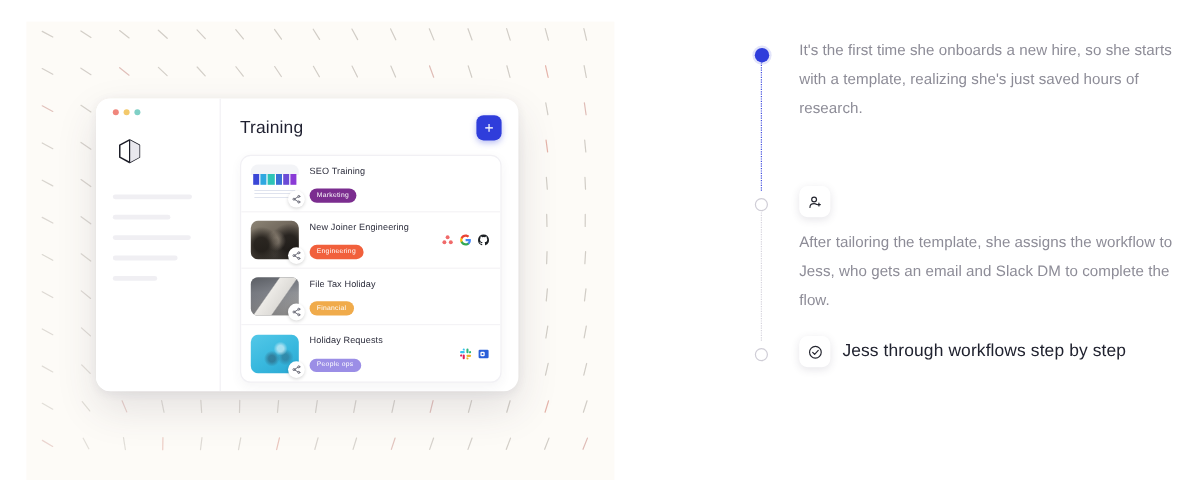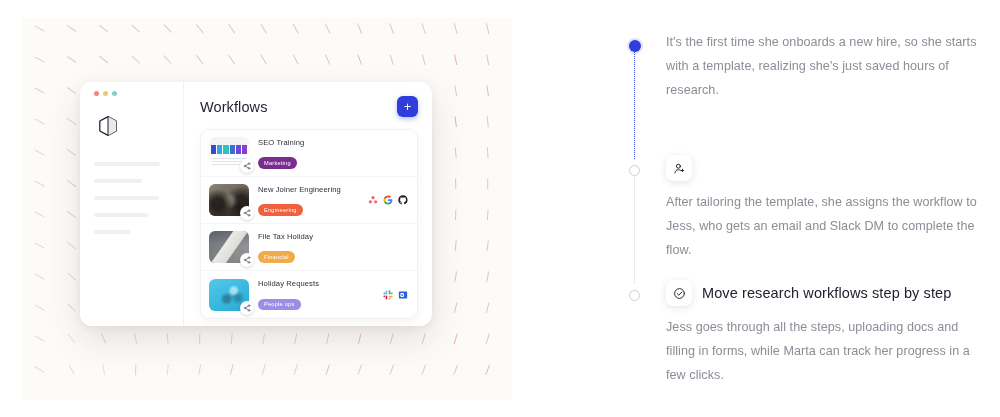--- a/index.html
+++ b/index.html
@@ -531,21 +531,21 @@
         </div>
         <div class="skel" style="width:86%"></div>
         <div class="skel" style="width:62%"></div>
         <div class="skel" style="width:84%"></div>
         <div class="skel" style="width:70%"></div>
         <div class="skel" style="width:48%"></div>
       </div>
 
       <div class="mock-main">
         <div class="mock-head">
-          <div class="mock-title">Workflows</div>
+          <div class="mock-title">Training</div>
           <button class="add-btn">+</button>
         </div>
 
         <div class="list-card">
 
           <div class="wf-row">
             <div class="thumb">
               <div class="img t-seo">
                 <div class="bars">
                   <i style="background:#3b47d6"></i>
@@ -705,20 +705,19 @@
             <span class="ring"></span>
           </div>
 
         <div class="step-head">
           <div class="ico-box">
             <svg width="13" height="13" viewBox="0 0 24 24" fill="none" stroke="#24252f" stroke-width="1.8" stroke-linecap="round" stroke-linejoin="round">
               <circle cx="12" cy="12" r="9"></circle>
               <path d="M7.8 12.2 10.8 15.2 16.4 9.2"></path>
             </svg>
           </div>
-          <div class="step-title">Move research workflows step by step</div>
+          <div class="step-title">Jess through workflows step by step</div>
         </div>
-        <div class="step-body">Jess goes through all the steps, uploading docs and filling in forms, while Marta can track her progress in a few clicks.</div>
       </div>
 
     </div>
   </div>
 </div>
 
 </body></html>

